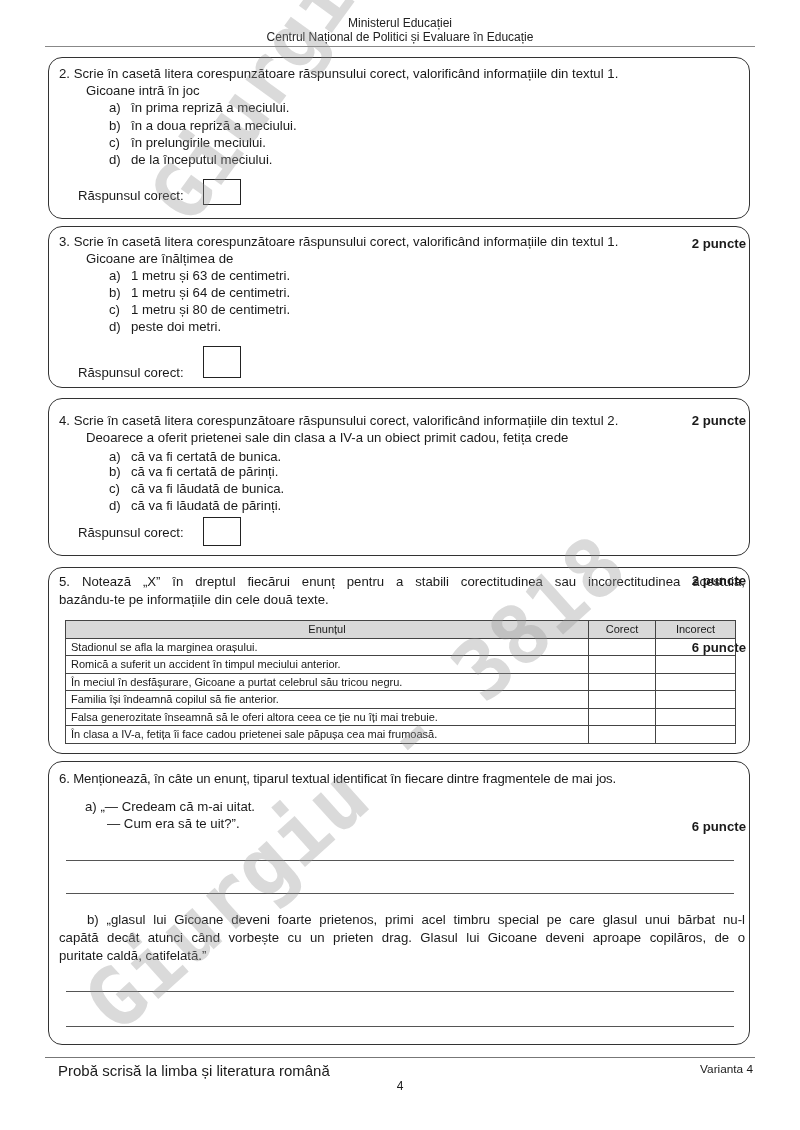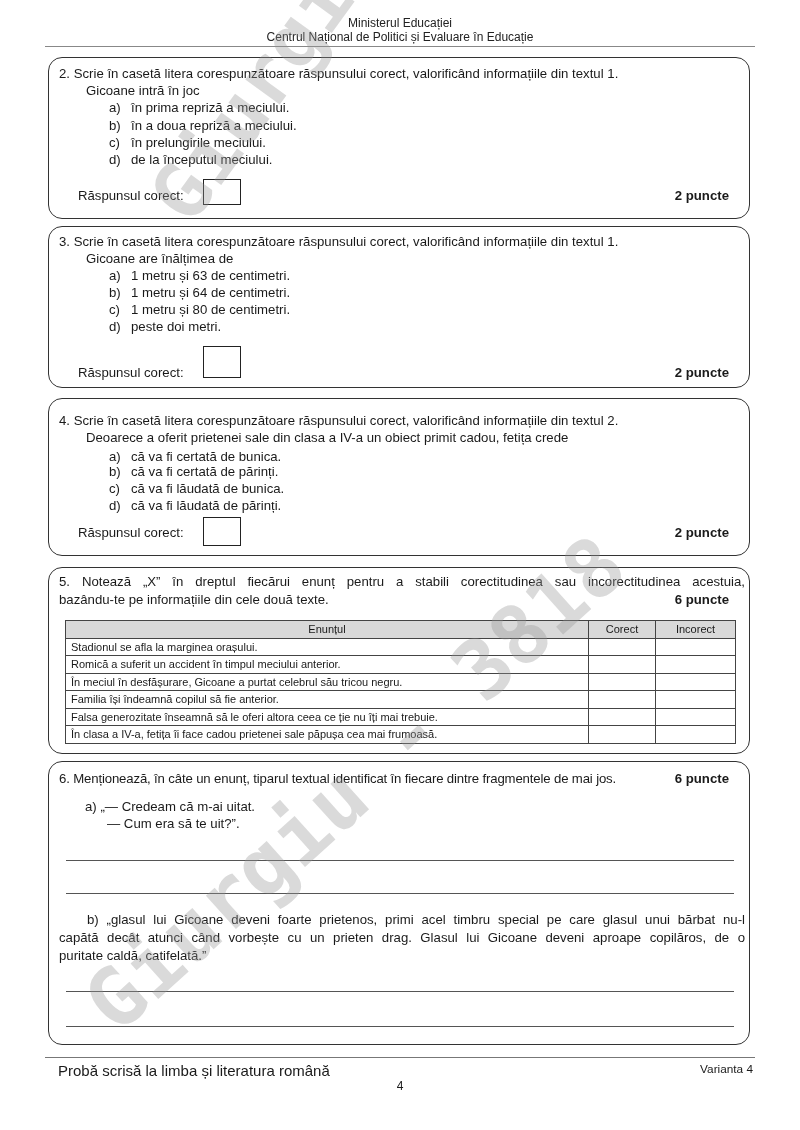--- a/index.html
+++ b/index.html
@@ -20,21 +20,21 @@
     position: absolute; left: 48px; width: 702px;
     border: 1.4px solid #333; border-radius: 14px; background: transparent;
     box-sizing: border-box;
   }
   .q-line { position: absolute; white-space: nowrap; }
   .opt-letter { display: inline-block; width: 22px; }
   .answer-box {
     position: absolute; width: 36px; height: 24px; border: 1.3px solid #222;
     background: #fff;
   }
-  .points { position: absolute; right: 20px; font-weight: bold; }
+  .points { position: absolute; right: 3px; font-weight: bold; margin-top: 48px; }
   table.q5 {
     position: absolute; left: 16px; top: 52px; width: 671px;
     border-collapse: collapse; font-size: 11px;
   }
   table.q5 td, table.q5 th {
     border: 1px solid #444; padding: 0 5px; height: 16.5px; line-height: 16px;
     font-weight: normal; white-space: nowrap;
   }
   table.q5 th { background: #d9d9d9; text-align: center; }
   table.q5 th.c1 { width: 512px; }

